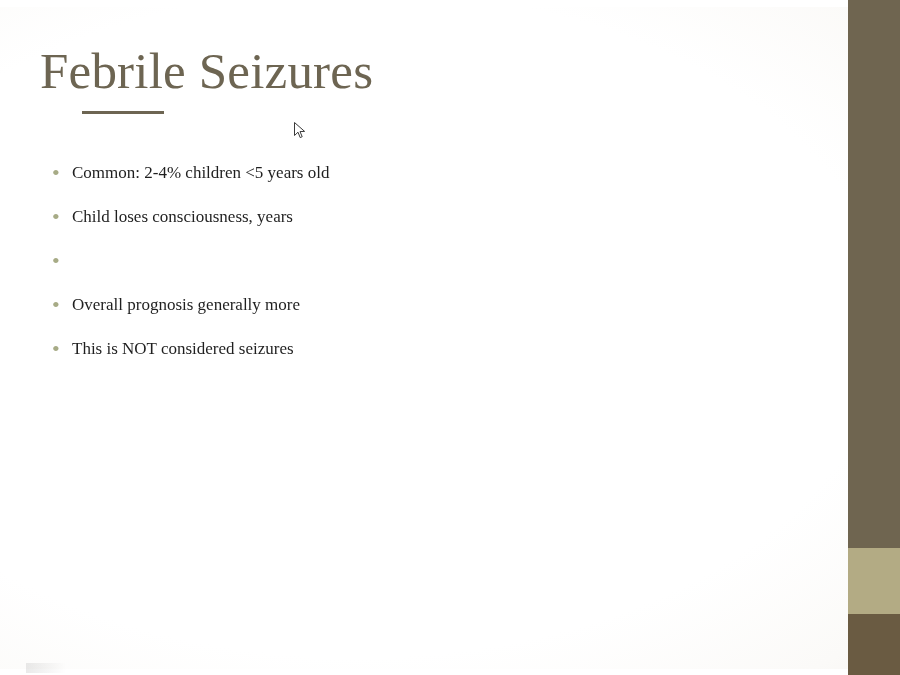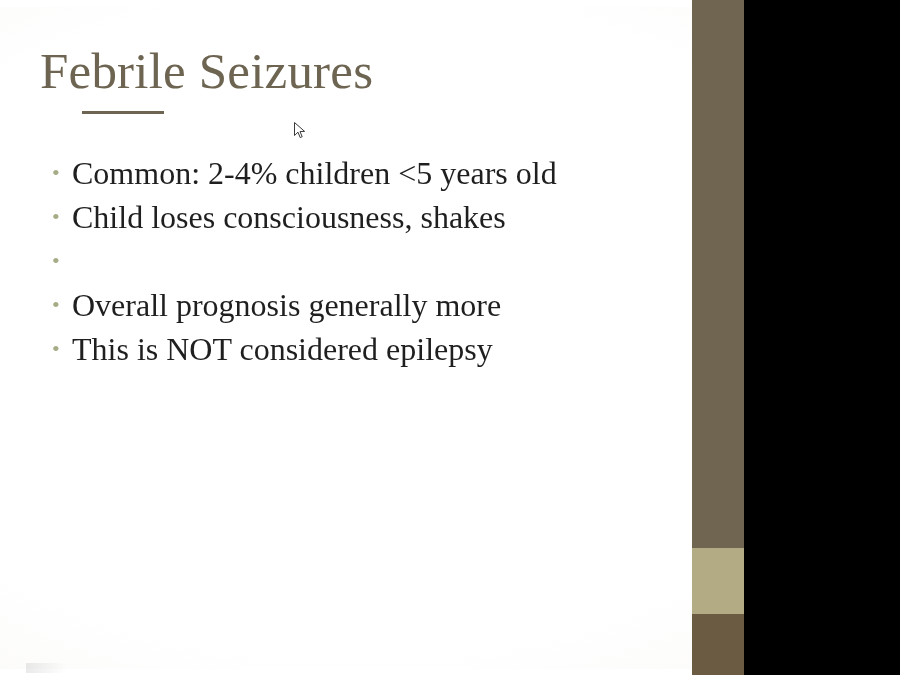--- a/index.html
+++ b/index.html
@@ -8,21 +8,21 @@
     background: #000000;
   }
   body {
     width: 900px;
     height: 675px;
     overflow: hidden;
     font-family: "Liberation Serif", serif;
   }
   .slide-root {
     position: relative;
-    width: 744px;
+    width: 900px;
     height: 675px;
     background: #ffffff;
     overflow: hidden;
   }
   
   .slide-canvas {
     position: absolute;
     left: 0;
     top: 0;
     width: 848px;
@@ -116,21 +116,21 @@
   }
   .bullet-dot {
     width: 20px;
     flex: 0 0 20px;
     color: #a7ab86;
     font-size: 22px;
     line-height: 34px;
     text-align: left;
   }
   .bullet-text {
-    font-size: 32px;
+    font-size: 17px;
     line-height: 34px;
     color: #1f1f1f;
     font-family: "Liberation Serif", serif;
     white-space: nowrap;
   }
 
   
   .cursor {
     position: absolute;
     left: 294px;
@@ -169,35 +169,35 @@
 
   <div class="bullet-list">
 
     <div class="bullet-item">
       <span class="bullet-dot">•</span>
       <span class="bullet-text">Common: 2-4% children &lt;5 years old</span>
     </div>
 
     <div class="bullet-item">
       <span class="bullet-dot">•</span>
-      <span class="bullet-text">Child loses consciousness, shakes</span>
+      <span class="bullet-text">Child loses consciousness, years</span>
     </div>
 
     <div class="bullet-item">
       <span class="bullet-dot">•</span>
     </div>
 
     <div class="bullet-item">
       <span class="bullet-dot">•</span>
       <span class="bullet-text">Overall prognosis generally more</span>
     </div>
 
     <div class="bullet-item">
       <span class="bullet-dot">•</span>
-      <span class="bullet-text">This is NOT considered epilepsy</span>
+      <span class="bullet-text">This is NOT considered seizures</span>
     </div>
 
   </div>
 
   <div class="corner-artifact"></div>
 
   <div class="cursor">
     <svg width="12" height="17" viewBox="0 0 12 17" xmlns="http://www.w3.org/2000/svg">
       <path d="M0.5 0.5 L0.5 13.5 L4.0 10.2 L6.2 15.6 L8.2 14.7 L6.0 9.6 L10.6 9.4 Z" fill="#ffffff" stroke="#3a3a3a" stroke-width="1"></path>
     </svg>

